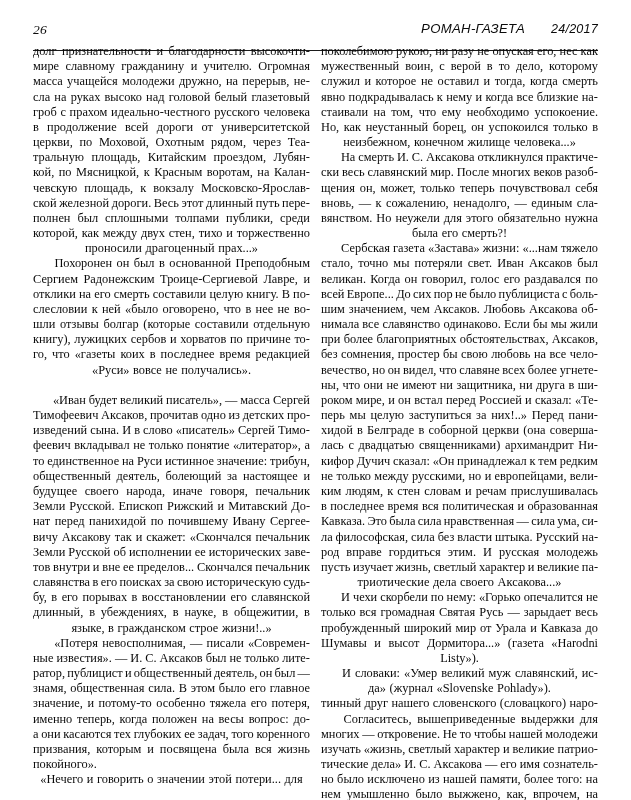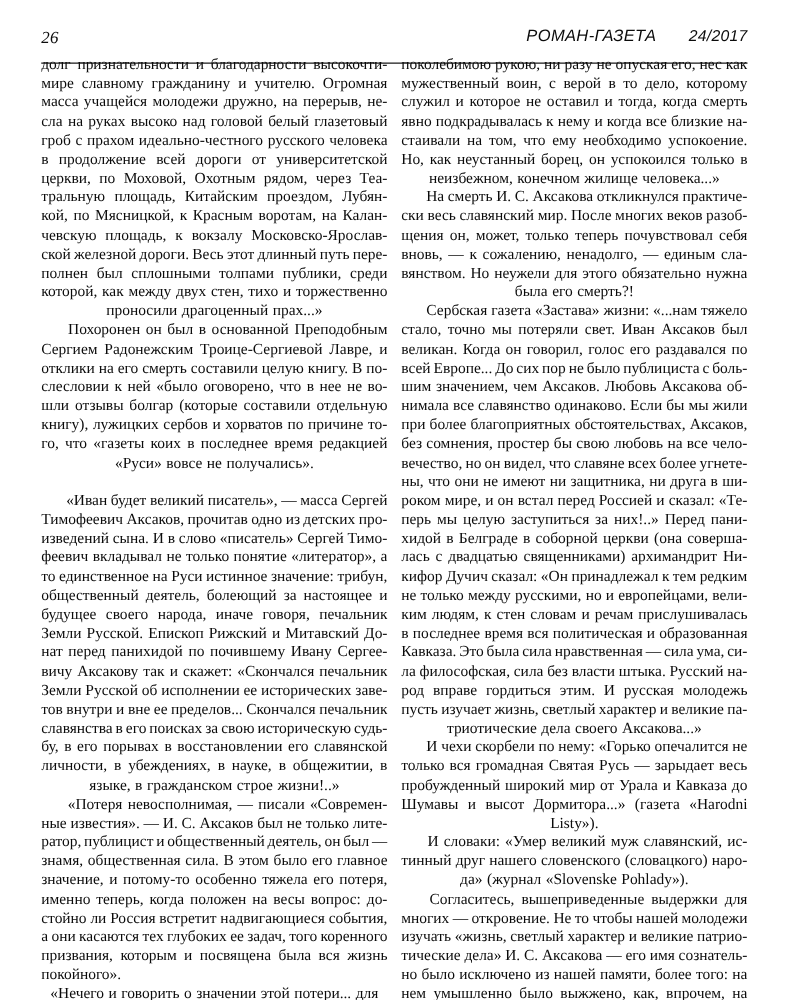--- a/index.html
+++ b/index.html
@@ -513,21 +513,21 @@
             <span class="w">его</span>
             <span class="w">порывах</span>
             <span class="w">в</span>
             <span class="w">восстановлении</span>
             <span class="w">его</span>
             <span class="w">славянской</span>
           </div>
         </div>
         <div class="ln">
           <div class="just">
-            <span class="w">личности,</span>
+            <span class="w">длинный,</span>
             <span class="w">в</span>
             <span class="w">убеждениях,</span>
             <span class="w">в</span>
             <span class="w">науке,</span>
             <span class="w">в</span>
             <span class="w">общежитии,</span>
             <span class="w">в</span>
           </div>
         </div>
         <div class="ln">
@@ -605,30 +605,20 @@
             <span class="w">когда</span>
             <span class="w">положен</span>
             <span class="w">на</span>
             <span class="w">весы</span>
             <span class="w">вопрос:</span>
             <span class="w">до-</span>
           </div>
         </div>
         <div class="ln">
           <div class="just">
-            <span class="w">стойно</span>
-            <span class="w">ли</span>
-            <span class="w">Россия</span>
-            <span class="w">встретит</span>
-            <span class="w">надвигающиеся</span>
-            <span class="w">события,</span>
-          </div>
-        </div>
-        <div class="ln">
-          <div class="just">
             <span class="w">а</span>
             <span class="w">они</span>
             <span class="w">касаются</span>
             <span class="w">тех</span>
             <span class="w">глубоких</span>
             <span class="w">ее</span>
             <span class="w">задач,</span>
             <span class="w">того</span>
             <span class="w">коренного</span>
           </div>
@@ -1141,35 +1131,35 @@
             <span class="w">И</span>
             <span class="w">словаки:</span>
             <span class="w">«Умер</span>
             <span class="w">великий</span>
             <span class="w">муж</span>
             <span class="w">славянский,</span>
             <span class="w">ис-</span>
           </div>
         </div>
         <div class="ln">
+          <div class="just flush">
+            <span class="w">да»</span>
+            <span class="w">(журнал</span>
+            <span class="w">«Slovenske</span>
+            <span class="w">Pohlady»).</span>
+          </div>
+        </div>
+        <div class="ln">
           <div class="just">
             <span class="w">тинный</span>
             <span class="w">друг</span>
             <span class="w">нашего</span>
             <span class="w">словенского</span>
             <span class="w">(словацкого)</span>
             <span class="w">наро-</span>
-          </div>
-        </div>
-        <div class="ln">
-          <div class="just flush">
-            <span class="w">да»</span>
-            <span class="w">(журнал</span>
-            <span class="w">«Slovenske</span>
-            <span class="w">Pohlady»).</span>
           </div>
         </div>
         <div class="ln">
           <div class="just">
             <span class="lead"></span>
             <span class="w">Согласитесь,</span>
             <span class="w">вышеприведенные</span>
             <span class="w">выдержки</span>
             <span class="w">для</span>
           </div>

